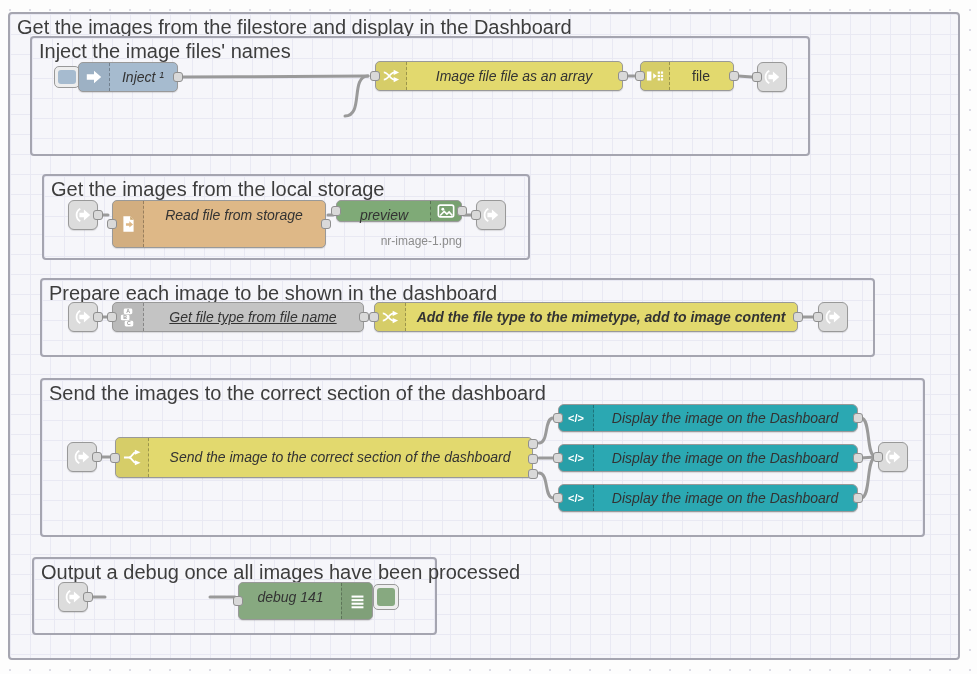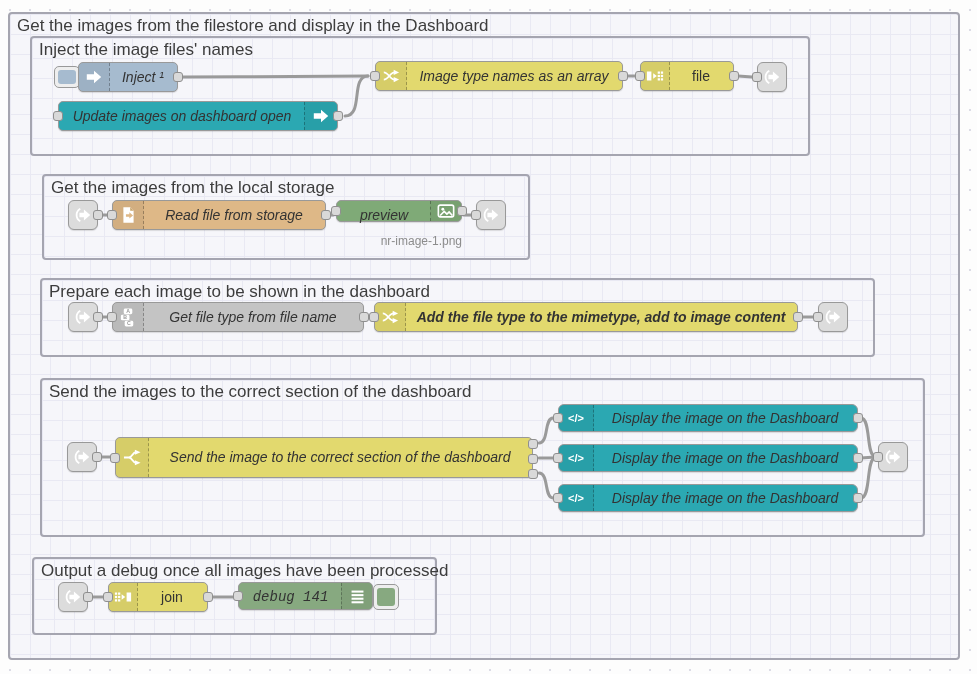--- a/index.html
+++ b/index.html
@@ -17,21 +17,21 @@
   .group{
     position:absolute;box-sizing:border-box;
     background-color:#f6f6fa;
     background-image:linear-gradient(#e9e9f3 1px, transparent 1px),
                      linear-gradient(90deg,#e9e9f3 1px, transparent 1px);
     background-size:20px 20px;
     border:2px solid #a5a5b0;border-radius:4px;
     z-index:0;
   }
   .group-label{
-    position:absolute;top:2px;left:7px;font-size:17px;color:#3d3d3d;white-space:nowrap;
+    position:absolute;top:2px;left:7px;font-size:20px;color:#3d3d3d;white-space:nowrap;
   }
   
   #wires{position:absolute;top:0;left:0;z-index:1;}
   #wires path{stroke:#9a9a9a;stroke-width:3;fill:none;stroke-linecap:round;}
   
   .node{
     position:absolute;box-sizing:border-box;z-index:2;
     border:1px solid #999;border-radius:5px;
     font-size:14px;color:#333;
     box-shadow:0 1px 1px rgba(0,0,0,0.12);
@@ -142,41 +142,31 @@
   <div class="node c-inject" style="left:78px;top:62px;width:100px;height:30px;">
     <div class="icon-box left">
       <svg width="18" height="18" viewBox="0 0 20 20">
           <path d="M2 7 h8 V3 l8 7 -8 7 v-4 H2 z" fill="#fff"></path>
         </svg>
     </div>
     <span class="lbl it" style="margin-left:30px;line-height:28px;">Inject ¹</span>
     <div class="port out"></div>
   </div>
 
-  <div class="node c-teal" style="left:58px;top:101px;width:280px;height:30px;">
-    <div class="icon-box right" style="width:32px;">
-      <svg width="18" height="18" viewBox="0 0 20 20">
-          <path d="M2 7 h8 V3 l8 7 -8 7 v-4 H2 z" fill="#fff"></path>
-        </svg>
-    </div>
-    <span class="lbl it" style="margin-right:32px;line-height:28px;">Update images on dashboard open</span>
-    <div class="port in"></div>
-    <div class="port out"></div>
-  </div>
 
   <div class="node c-yellow" style="left:375px;top:61px;width:248px;height:30px;">
     <div class="icon-box left">
       <svg width="18" height="18" viewBox="0 0 20 20">
         <path d="M2 14 C7 14 9 6 14 6" stroke="#fff" stroke-width="2" fill="none"></path>
         <path d="M2 6 C7 6 9 14 14 14" stroke="#fff" stroke-width="2" fill="none"></path>
         <path d="M13 3 l6 3 -6 3 z" fill="#fff"></path>
           <path d="M13 11 l6 3 -6 3 z" fill="#fff"></path>
       </svg>
     </div>
-    <span class="lbl it" style="margin-left:30px;line-height:28px;">Image type names as an array</span>
+    <span class="lbl it" style="margin-left:30px;line-height:28px;">Image file file as an array</span>
     <div class="port in"></div>
     <div class="port out"></div>
   </div>
 
   <div class="node c-yellow" style="left:640px;top:61px;width:94px;height:30px;">
     <div class="icon-box left" style="width:28px;">
       <svg width="18" height="18" viewBox="0 0 20 20">
         <rect x="1" y="5" width="5" height="10" fill="#fff"></rect>
         <path d="M8 7 l4 3 -4 3 z" fill="#fff"></path>
         <rect x="13" y="5" width="2.5" height="2.5" fill="#fff"></rect>
@@ -201,21 +191,21 @@
   </div>
 
   <div class="linknode" style="left:68px;top:200px;">
     <svg width="18" height="18" viewBox="0 0 20 20">
       <path d="M7 3 a8 8 0 0 0 0 14" stroke="#fff" stroke-width="2" fill="none"></path>
       <path d="M6 7.5 h5 V4 l7 6 -7 6 v-3.5 H6 z" fill="#fff"></path>
     </svg>
     <div class="port out"></div>
   </div>
 
-  <div class="node c-file" style="left:112px;top:200px;width:214px;height:30px;">
+  <div class="node c-file" style="left:112px;top:200px;width:214px;height:48px;">
     <div class="icon-box left">
       <svg width="17" height="18" viewBox="0 0 20 20">
         <path d="M4 1 h8 l4 4 v14 H4 z" fill="#fff"></path>
         <path d="M12 1 l4 4 h-4 z" fill="#c9a76f"></path>
         <path d="M7 9 h4 V6.8 l4.3 3.7 -4.3 3.7 V12 H7 z" fill="#deb887"></path>
       </svg>
     </div>
     <span class="lbl it" style="margin-left:30px;line-height:28px;">Read file from storage</span>
     <div class="port in"></div>
     <div class="port out"></div>
@@ -256,21 +246,21 @@
     <div class="icon-box left">
       <svg width="19" height="19" viewBox="0 0 20 20">
         <rect x="5" y="0.5" width="9" height="6" rx="1.5" fill="#fff"></rect>
         <text x="9.5" y="5.3" font-size="5.5" font-weight="bold" text-anchor="middle" fill="#9a9a9a" font-family="Liberation Sans, sans-serif">A</text>
         <rect x="2" y="7" width="9" height="6" rx="1.5" fill="#fff"></rect>
         <text x="6.5" y="11.8" font-size="5.5" font-weight="bold" text-anchor="middle" fill="#9a9a9a" font-family="Liberation Sans, sans-serif">B</text>
         <rect x="6" y="13.5" width="9" height="6" rx="1.5" fill="#fff"></rect>
         <text x="10.5" y="18.3" font-size="5.5" font-weight="bold" text-anchor="middle" fill="#9a9a9a" font-family="Liberation Sans, sans-serif">C</text>
       </svg>
     </div>
-    <span class="lbl it" style="margin-left:30px;line-height:28px;">Get file type from file name</span>
+    <span class="lbl it" style="margin-left:30px;line-height:28px;text-decoration:underline;">Get file type from file name</span>
     <div class="port in"></div>
     <div class="port out"></div>
   </div>
 
   <div class="node c-yellow" style="left:374px;top:302px;width:424px;height:30px;font-weight:bold;">
     <div class="icon-box left">
       <svg width="18" height="18" viewBox="0 0 20 20">
         <path d="M2 14 C7 14 9 6 14 6" stroke="#fff" stroke-width="2" fill="none"></path>
         <path d="M2 6 C7 6 9 14 14 14" stroke="#fff" stroke-width="2" fill="none"></path>
         <path d="M13 3 l6 3 -6 3 z" fill="#fff"></path>
@@ -349,39 +339,22 @@
   </div>
 
   <div class="linknode" style="left:58px;top:582px;">
     <svg width="18" height="18" viewBox="0 0 20 20">
       <path d="M7 3 a8 8 0 0 0 0 14" stroke="#fff" stroke-width="2" fill="none"></path>
       <path d="M6 7.5 h5 V4 l7 6 -7 6 v-3.5 H6 z" fill="#fff"></path>
     </svg>
     <div class="port out"></div>
   </div>
 
-  <div class="node c-yellow" style="left:108px;top:582px;width:100px;height:30px;">
-    <div class="icon-box left" style="width:28px;">
-      <svg width="18" height="18" viewBox="0 0 20 20">
-        <rect x="1" y="5" width="2.5" height="2.5" fill="#fff"></rect>
-          <rect x="4.5" y="5" width="2.5" height="2.5" fill="#fff"></rect>
-        <rect x="1" y="8.75" width="2.5" height="2.5" fill="#fff"></rect>
-          <rect x="4.5" y="8.75" width="2.5" height="2.5" fill="#fff"></rect>
-        <rect x="1" y="12.5" width="2.5" height="2.5" fill="#fff"></rect>
-          <rect x="4.5" y="12.5" width="2.5" height="2.5" fill="#fff"></rect>
-        <path d="M8.5 7 l4 3 -4 3 z" fill="#fff"></path>
-        <rect x="14" y="5" width="5" height="10" fill="#fff"></rect>
-      </svg>
-    </div>
-    <span class="lbl" style="margin-left:28px;line-height:28px;">join</span>
-    <div class="port in"></div>
-    <div class="port out"></div>
-  </div>
-
-  <div class="node c-green" style="left:238px;top:582px;width:135px;height:28px;font-family:Liberation Mono, monospace;">
+
+  <div class="node c-green" style="left:238px;top:582px;width:135px;height:38px;">
     <div class="icon-box right">
       <svg width="17" height="17" viewBox="0 0 20 20">
         <rect x="3" y="3" width="14" height="2.4" fill="#fff"></rect>
         <rect x="3" y="7.2" width="14" height="2.4" fill="#fff"></rect>
         <rect x="3" y="11.4" width="14" height="2.4" fill="#fff"></rect>
         <rect x="3" y="15.6" width="14" height="2.4" fill="#fff"></rect>
       </svg>
     </div>
     <span class="lbl it" style="margin-right:30px;line-height:28px;">debug 141</span>
     <div class="port in"></div>

